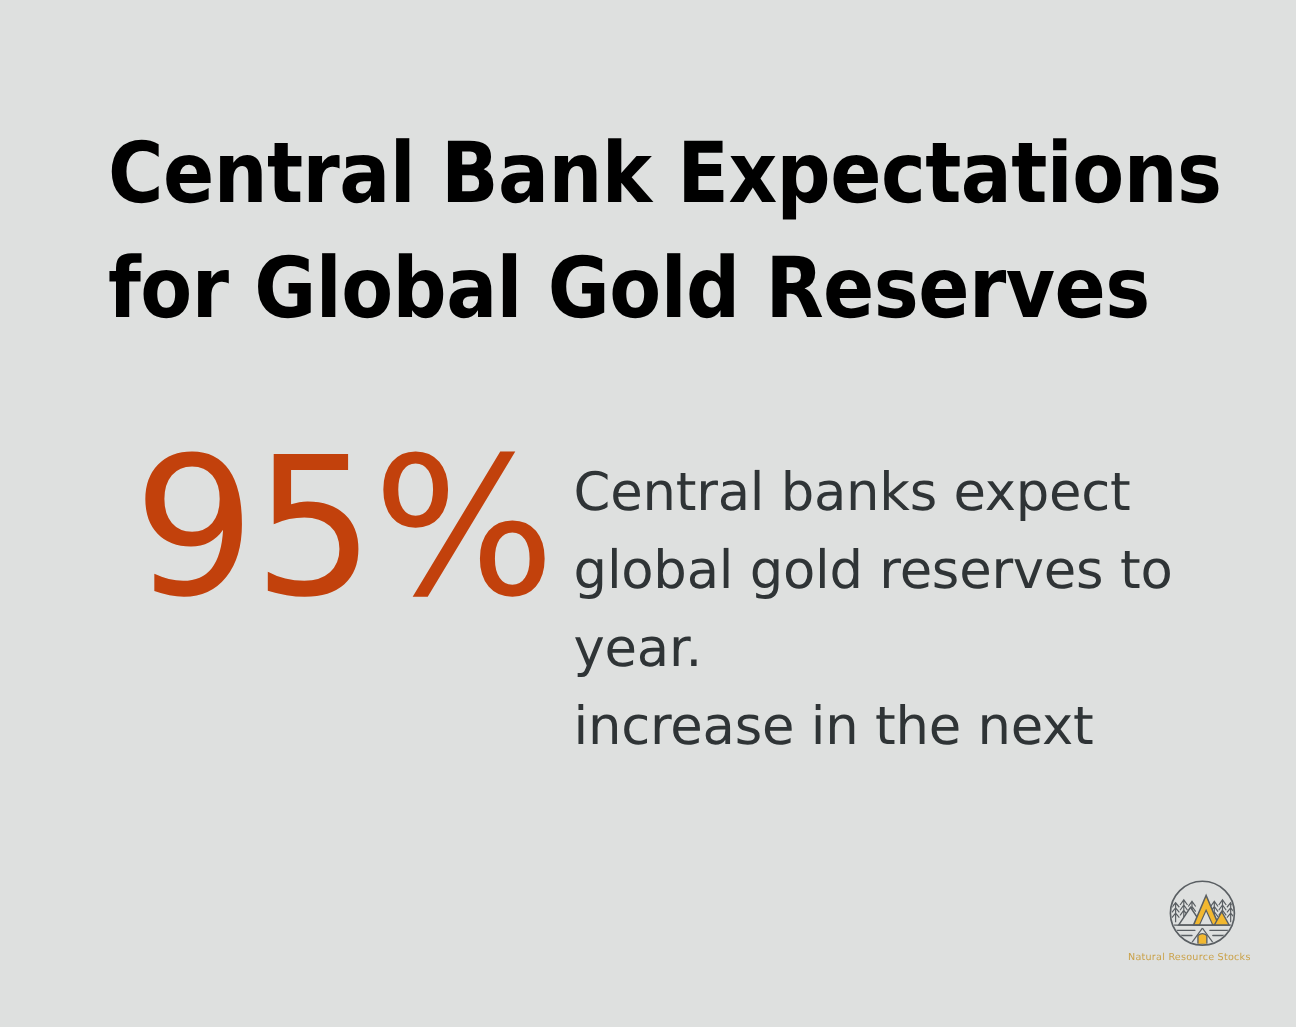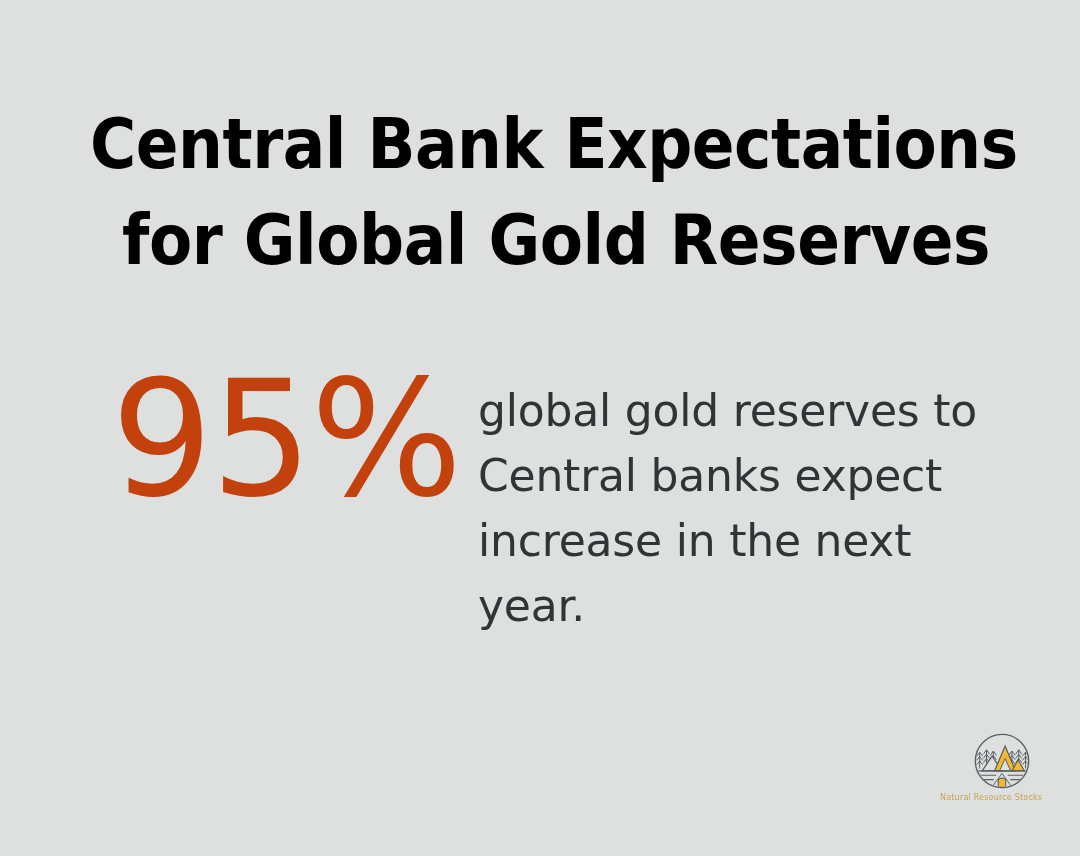--- a/index.html
+++ b/index.html
@@ -23,21 +23,21 @@
     background: #dee0df;
     overflow: hidden;
   }
 
   
   .title-block {
     position: absolute;
     left: 0;
     top: 96px;
     width: 1080px;
-    text-align: right;
+    text-align: left;
     padding: 0 40px;
     box-sizing: border-box;
   }
   .title-line {
     display: block;
     font-family: "DejaVu Sans", "Liberation Sans", sans-serif;
     font-weight: 700;
     font-size: 70px;
     line-height: 96px;
     letter-spacing: -0.5px;
@@ -115,24 +115,24 @@
 <div class="canvas">
 
   <div class="title-block">
     <span class="title-line">Central Bank Expectations</span>
     <span class="title-line">for Global Gold Reserves</span>
   </div>
 
   <div class="stat-row">
     <div class="stat-number">95%</div>
     <div class="stat-description">
+      <div>Central banks expect</div>
       <div>global gold reserves to</div>
-      <div>Central banks expect</div>
+      <div>year.</div>
       <div>increase in the next</div>
-      <div>year.</div>
     </div>
   </div>
 
   <div class="logo-block">
     <svg class="logo-mark" viewBox="0 0 100 100">
 
       <circle cx="50" cy="50" r="43" fill="none" stroke="#5a5f63" stroke-width="2.2"></circle>
 
       <defs>
         <clipPath id="ringclip">

